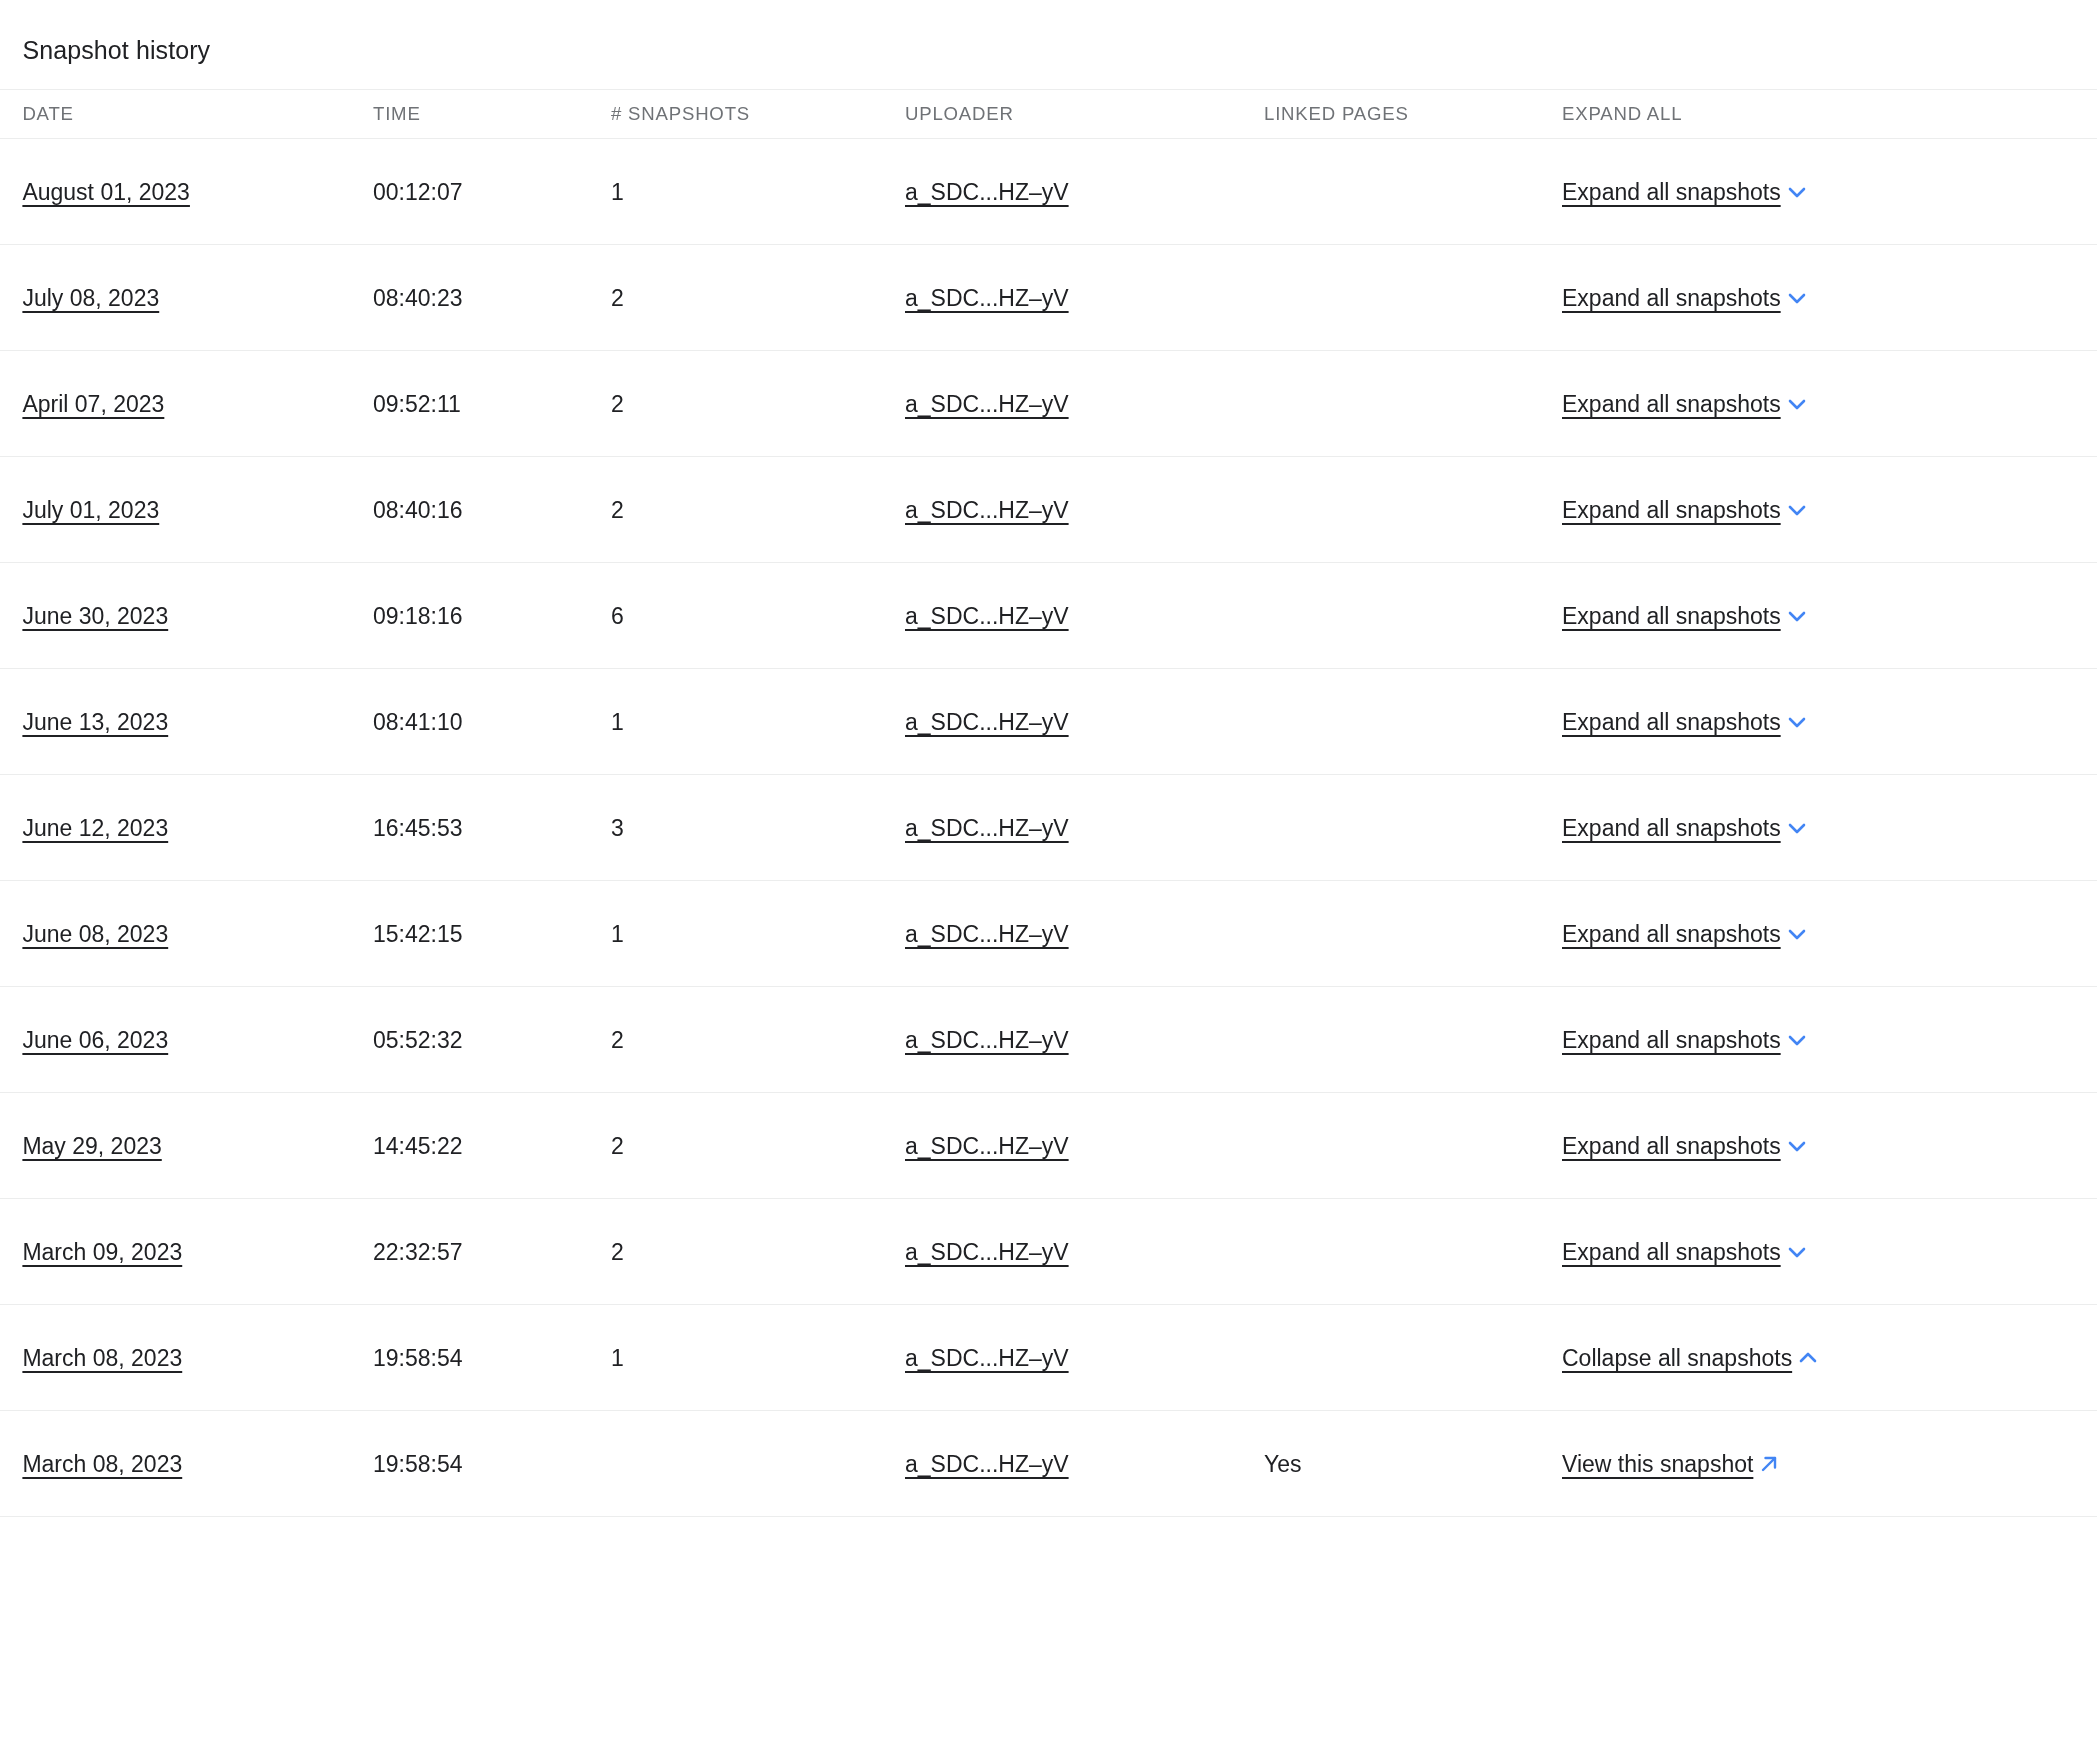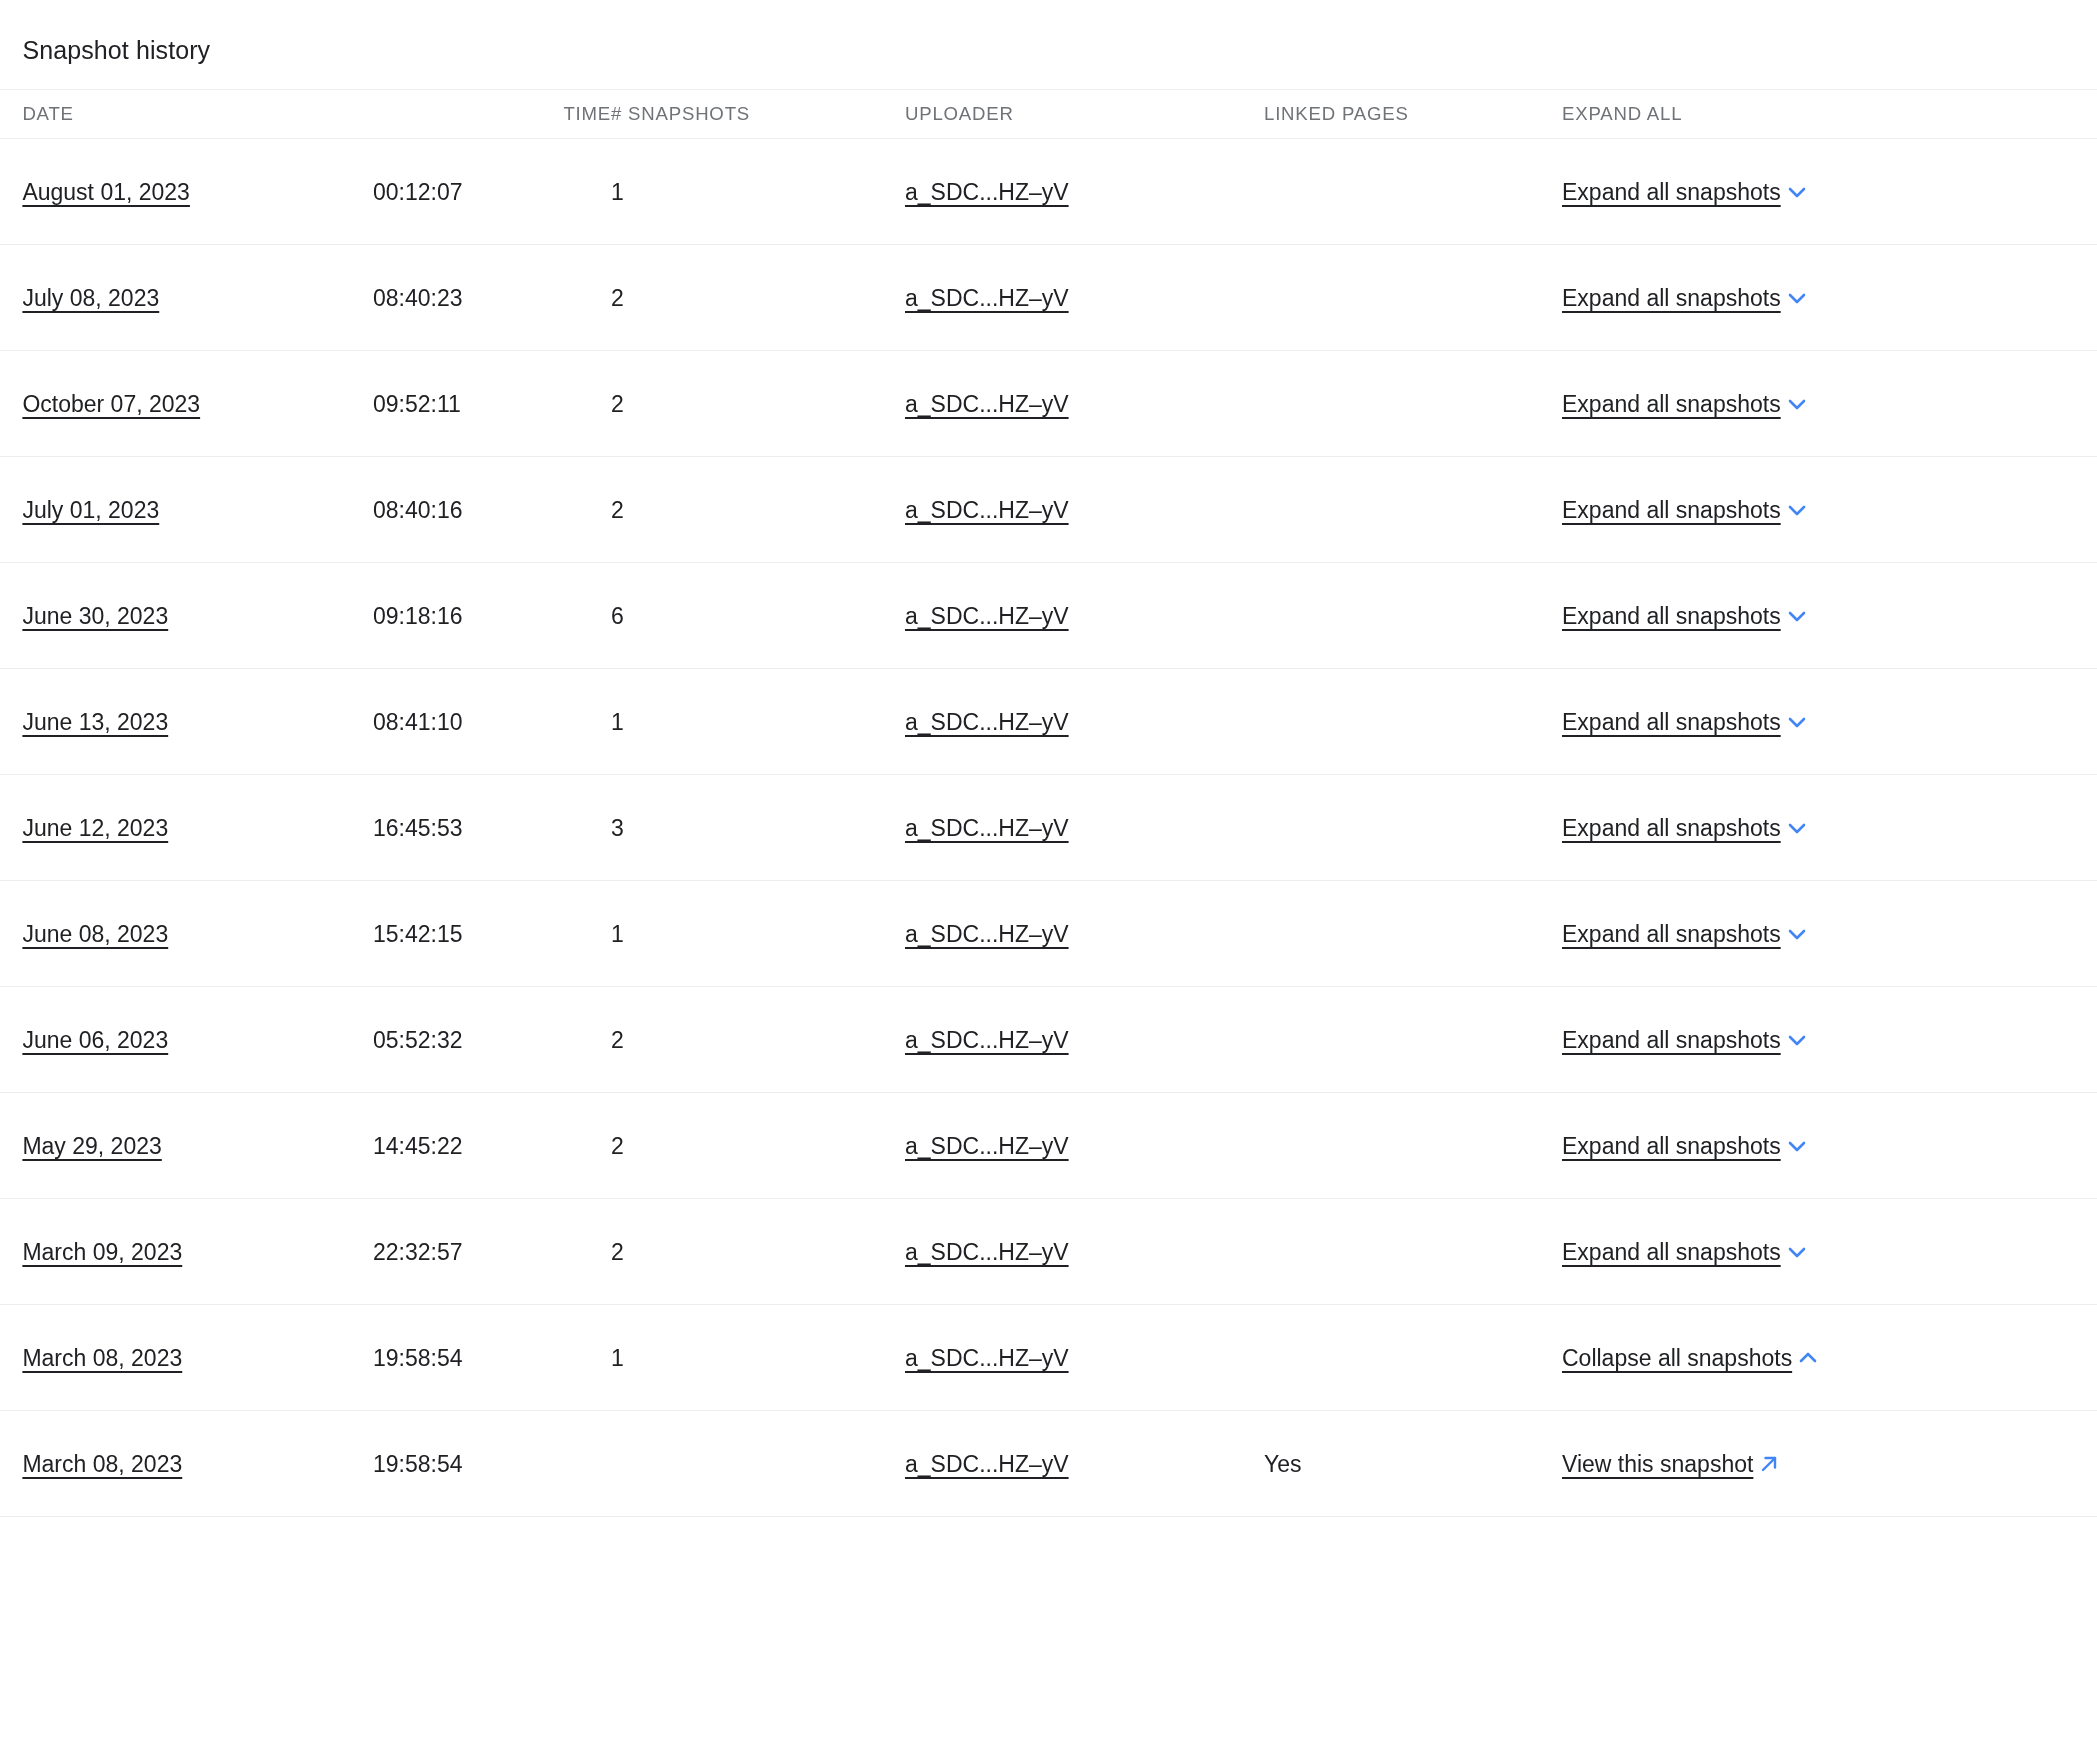--- a/index.html
+++ b/index.html
@@ -57,21 +57,21 @@
     font-size: 18.6px;
     font-weight: 400;
     letter-spacing: 0.8px;
     color: #6f7276;
     padding: 13px 0 13px 0;
     height: 41px;
     box-sizing: border-box;
     vertical-align: middle;
   }
   thead th.h-date     { padding-left: 22.4px; }
-  thead th.h-time     { padding-left: 0px; text-align: right; }
+  thead th.h-time     { padding-left: 0px; }
   thead th.h-snaps    { padding-left: 0px; margin-left: 40px; }
   thead th.h-uploader { padding-left: 0px; }
   thead th.h-linked   { padding-left: 0px; }
   thead th.h-expand   { padding-left: 0px; }
 
   tbody tr {
     border-bottom: 1.9px solid #eceded;
     height: 106px;
   }
 
@@ -170,21 +170,21 @@
           <td class="t-expand"><span class="expand-cell">
               <a class="cell-link">Expand all snapshots</a>
               <span class="chev">
                 <svg width="24" height="24" viewBox="0 0 24 24" fill="none">
                   <path d="M5 9 L12 16 L19 9" stroke="#4285f4" stroke-width="2.6" stroke-linecap="round" stroke-linejoin="round"></path>
                 </svg>
               </span>
             </span></td>
         </tr>
         <tr>
-          <td class="t-date"><a class="cell-link">October 07, 2023</a></td>
+          <td class="t-date"><a class="cell-link">April 07, 2023</a></td>
           <td class="t-time">09:52:11</td>
           <td class="t-snaps">2</td>
           <td class="t-uploader"><a class="cell-link">a_SDC...HZ–yV</a></td>
           <td class="t-linked"></td>
           <td class="t-expand"><span class="expand-cell">
               <a class="cell-link">Expand all snapshots</a>
               <span class="chev">
                 <svg width="24" height="24" viewBox="0 0 24 24" fill="none">
                   <path d="M5 9 L12 16 L19 9" stroke="#4285f4" stroke-width="2.6" stroke-linecap="round" stroke-linejoin="round"></path>
                 </svg>

